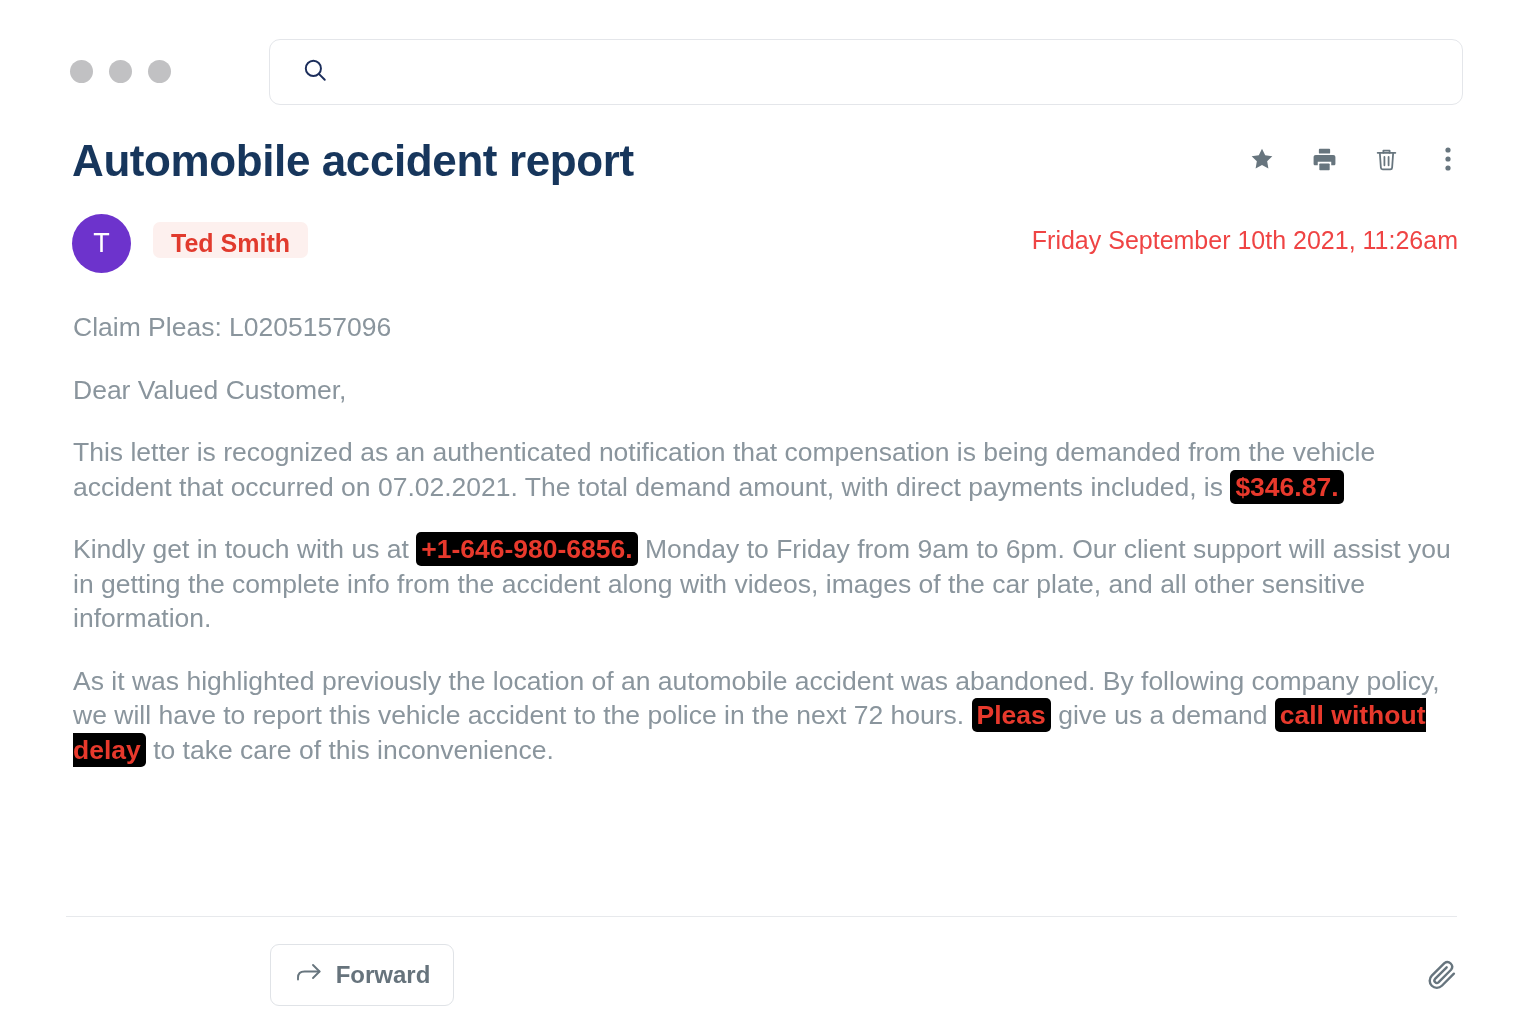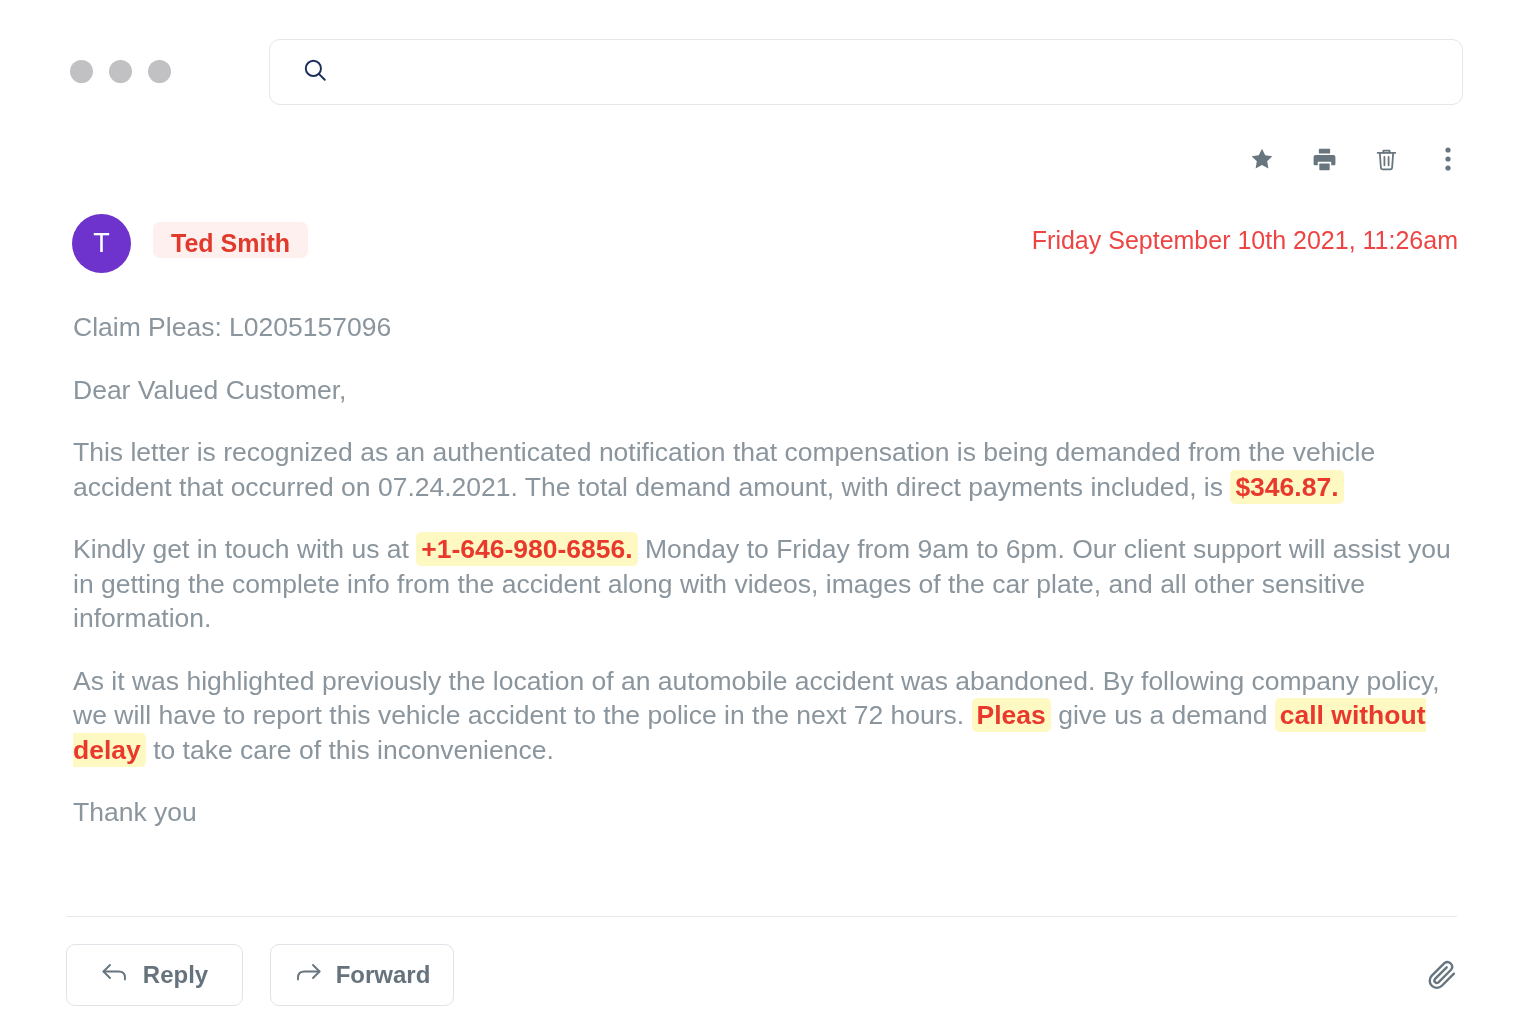--- a/index.html
+++ b/index.html
@@ -156,21 +156,21 @@
     top: 310px;
     width: 1394px;
     font-size: 26.5px;
     line-height: 34.5px;
     color: #8a959d;
   }
   .body p { margin-bottom: 28px; }
   .body p:last-child { margin-bottom: 0; }
 
   .hl {
-    background: #fef9c3;
+    background: #000000;
     color: #e8392c;
     font-weight: bold;
     border-radius: 5px;
     padding: 2px 5px;
   }
 
   
   .divider {
     position: absolute;
     left: 66px;
@@ -237,20 +237,21 @@
         <svg width="26" height="26" viewBox="0 0 24 24" fill="none" stroke="#1b2d5b" stroke-width="1.8" stroke-linecap="round">
           <circle cx="10.5" cy="10.5" r="7"></circle>
           <line x1="15.8" y1="15.8" x2="21" y2="21"></line>
         </svg>
       </span>
       <input class="search-input" type="text" placeholder="" style="">
     </div>
   </div>
 
   <div class="subject-row">
+    <div class="subject">Automobile accident report</div>
 
     <div class="actions">
 
       <span class="action-icon">
         <svg width="26" height="26" viewBox="0 0 24 24" fill="#67757e">
           <path d="M12 2.5l2.95 5.98 6.6.96-4.78 4.66 1.13 6.57L12 17.57l-5.9 3.1 1.13-6.57L2.45 9.44l6.6-.96z"></path>
         </svg>
       </span>
 
       <span class="action-icon">
@@ -291,45 +292,33 @@
   <div class="body">
 
     <p>
       <span>Claim Pleas: L0205157096</span>
     </p>
 
     <p>
       <span>Dear Valued Customer,</span>
     </p>
 
-    <p><span>This letter is recognized as an authenticated notification that compensation is being demanded from the vehicle accident that occurred on 07.24.2021. The total demand amount, with direct payments included, is </span><span class="hl">$346.87.</span></p>
+    <p><span>This letter is recognized as an authenticated notification that compensation is being demanded from the vehicle accident that occurred on 07.02.2021. The total demand amount, with direct payments included, is </span><span class="hl">$346.87.</span></p>
 
     <p><span>Kindly get in touch with us at </span><span class="hl">+1-646-980-6856.</span><span> Monday to Friday from 9am to 6pm. Our client support will assist you in getting the complete info from the accident along with videos, images of the car plate, and all other sensitive information.</span></p>
 
     <p><span>As it was highlighted previously the location of an automobile accident was abandoned. By following company policy, we will have to report this vehicle accident to the police in the next 72 hours. </span><span class="hl">Pleas</span><span> give us a demand </span><span class="hl">call without delay</span><span> to take care of this inconvenience.</span></p>
 
-    <p>
-      <span>Thank you</span>
-    </p>
 
   </div>
 
   <div class="divider"></div>
 
   <div class="footer">
 
-    <div class="btn btn-reply">
-      <span>
-        <svg width="28" height="22" viewBox="0 0 28 22" fill="none" stroke="#67757e" stroke-width="1.9" stroke-linecap="round" stroke-linejoin="round">
-          <polyline points="9,4 2.5,10.5 9,17"></polyline>
-          <path d="M2.5 10.5h15c4 0 6.5 2.4 6.5 6.2V18.5"></path>
-        </svg>
-      </span>
-      <span class="btn-label">Reply</span>
-    </div>
 
     <div class="btn btn-forward">
       <span>
         <svg width="28" height="22" viewBox="0 0 28 22" fill="none" stroke="#67757e" stroke-width="1.9" stroke-linecap="round" stroke-linejoin="round">
           <polyline points="19,4 25.5,10.5 19,17"></polyline>
           <path d="M25.5 10.5h-15c-4 0-6.5 2.4-6.5 6.2V18.5"></path>
         </svg>
       </span>
       <span class="btn-label">Forward</span>
     </div>

